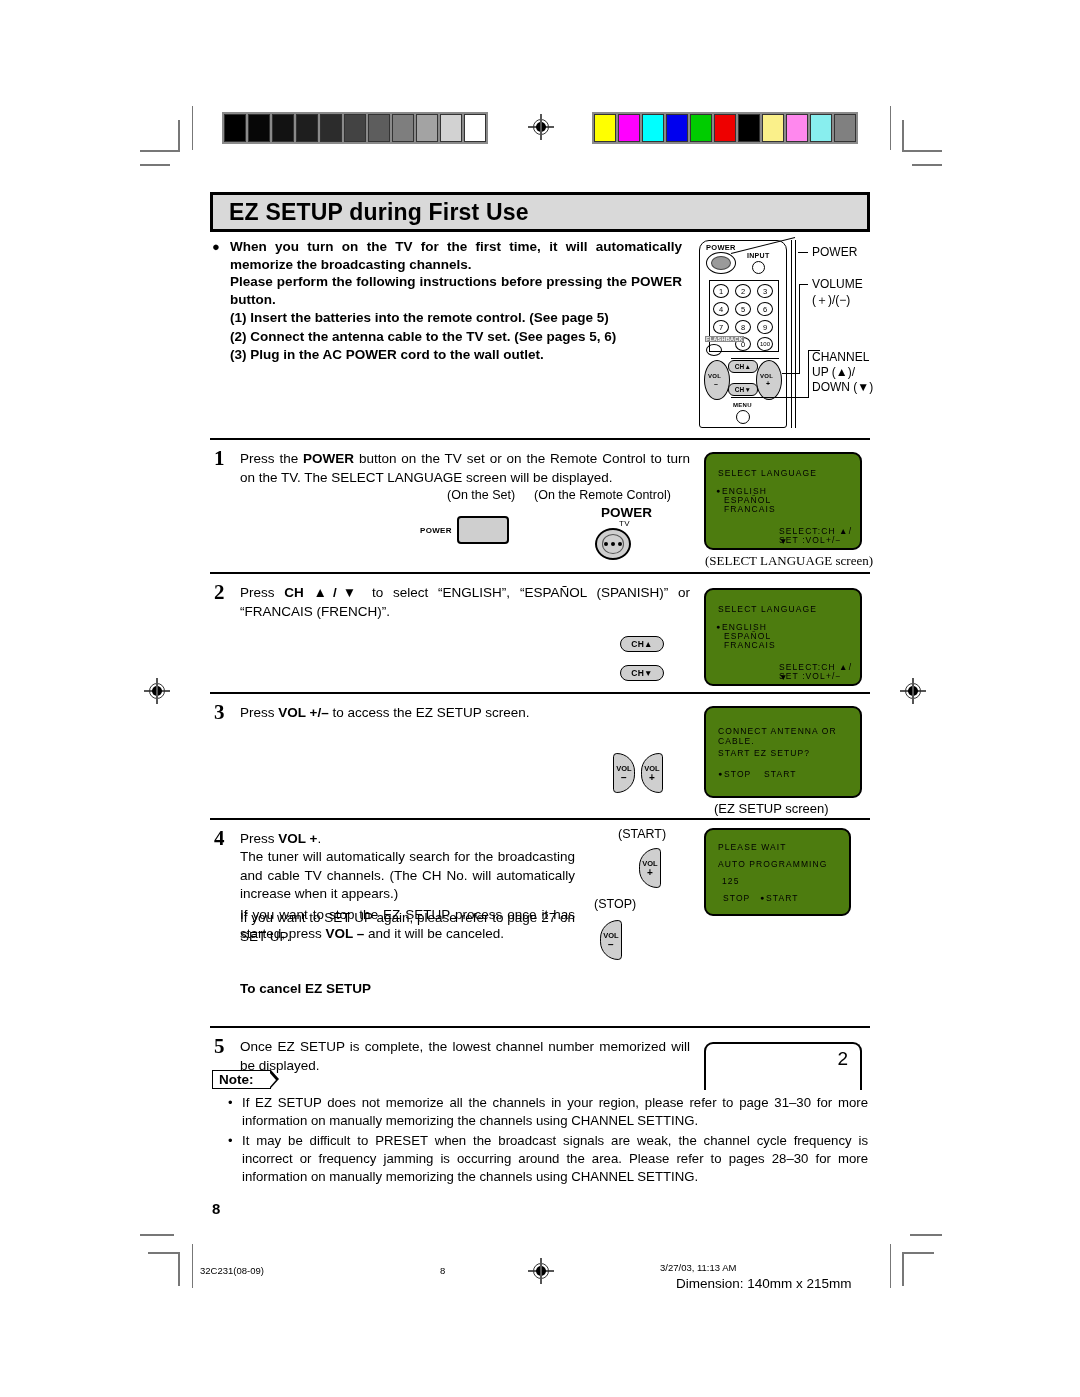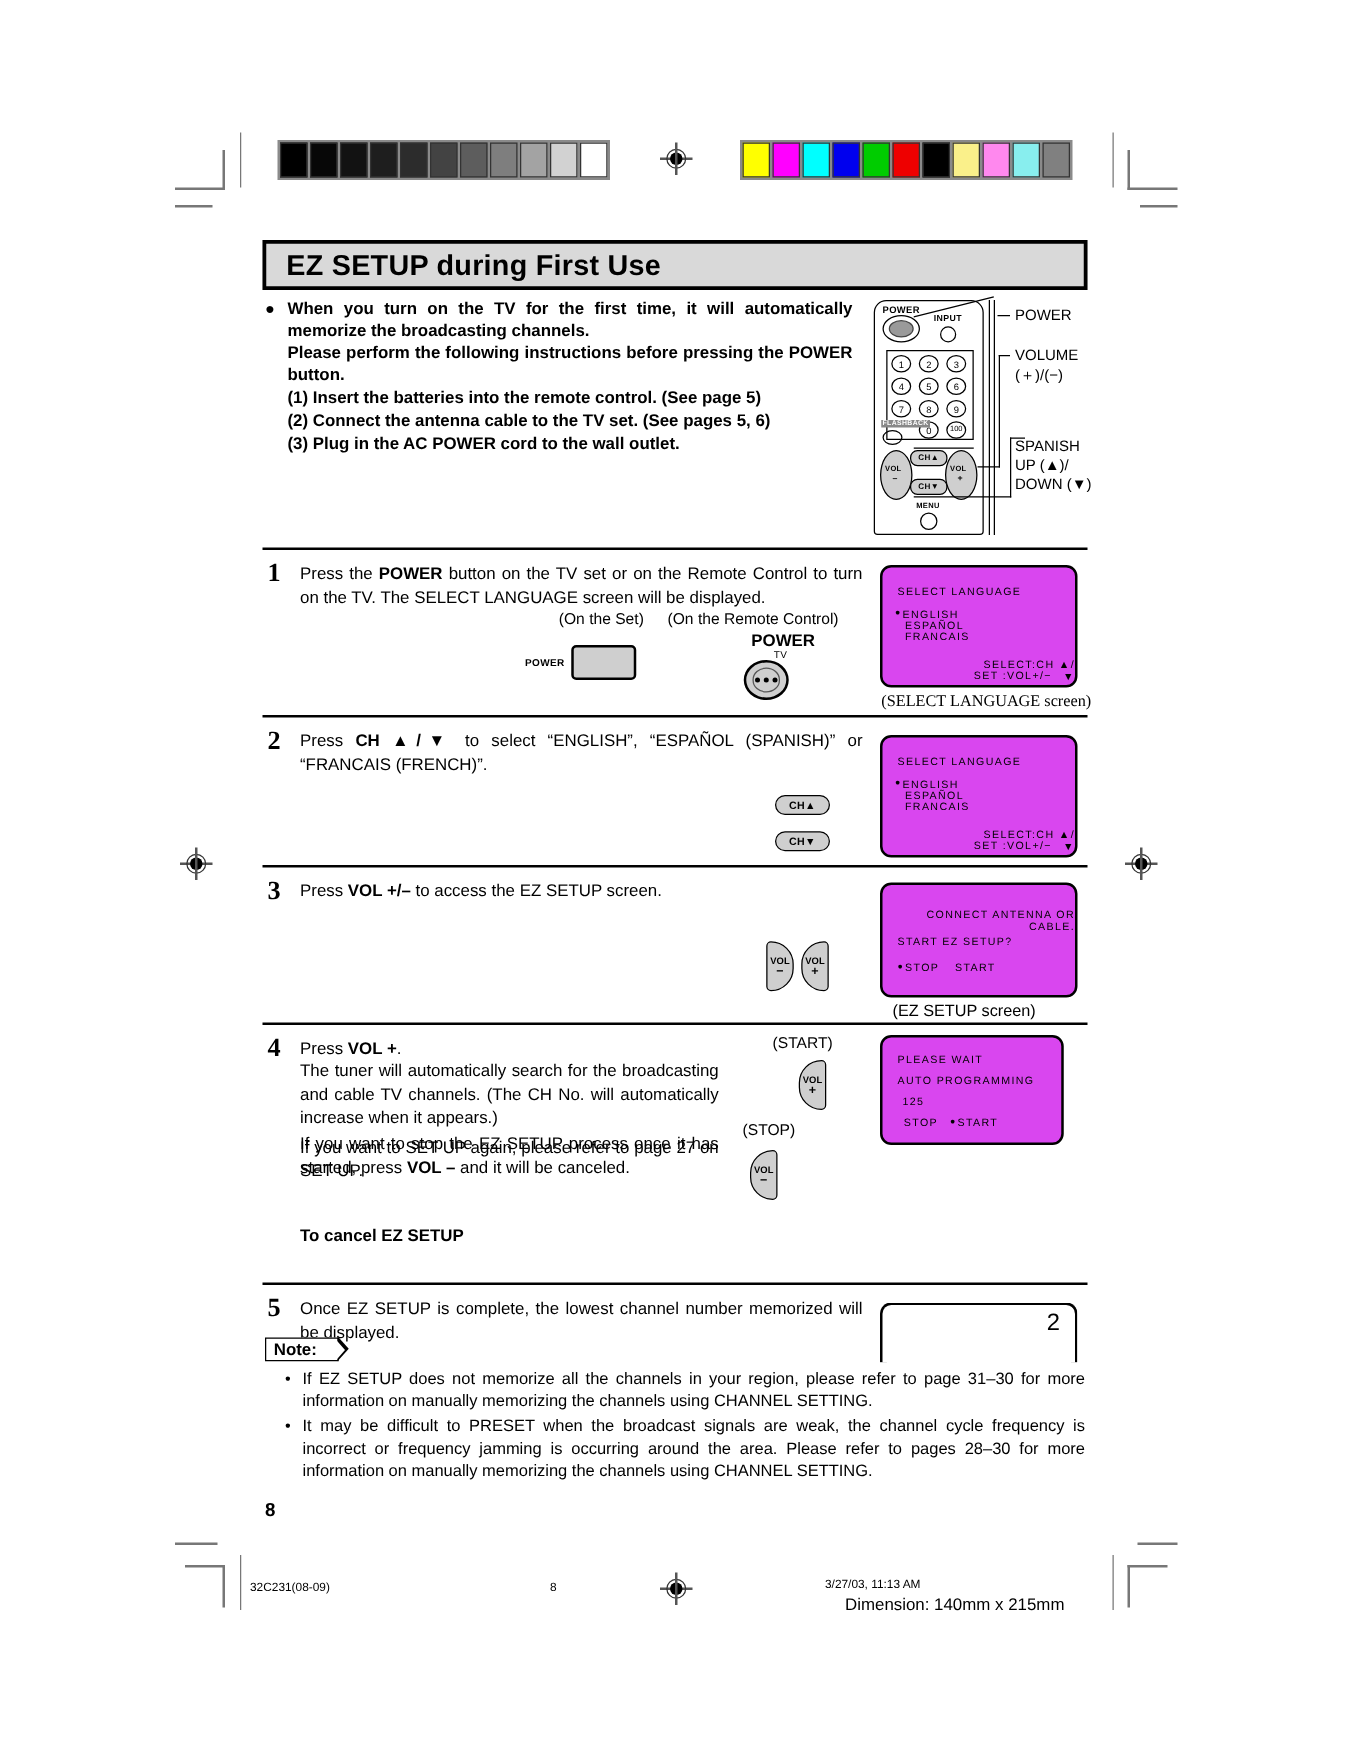--- a/index.html
+++ b/index.html
@@ -71,21 +71,21 @@
   .step-num {
     position:absolute; font-size:21px; font-weight:bold; font-family:"Liberation Serif", serif;
   }
   .step-text {
     position:absolute; font-size:13.5px; line-height:18.5px; text-align:justify; text-align-last:left;
   }
   .step-text b { font-weight:bold; }
 
   
   .tv-screen {
-    position:absolute; border:2px solid #000; border-radius:9px; background:#d946ef;text-align:right;
+    position:absolute; border:2px solid #000; border-radius:9px; background:#4d7c0f;
   }
   .osd { position:absolute; font-family:"Liberation Sans", sans-serif; letter-spacing:1.1px; }
   .osd-sm { font-size:8.5px; }
   .cap { position:absolute; font-size:13px; }
 
   
   .btn-pill {
     position:absolute; background:#cfcfcf; border:1.4px solid #000; border-radius:9px;
     display:flex; align-items:center; justify-content:center;
     font-size:8.5px; font-weight:bold; letter-spacing:0.3px;
@@ -282,21 +282,21 @@
     <div class="lead" style="left:104px;top:44px;width:1px;height:90px;"></div>
     <div class="lead" style="left:87px;top:133px;width:18px;height:1px;"></div>
     <div class="lead" style="left:113px;top:110px;width:12px;height:1px;"></div>
     <div class="lead" style="left:113px;top:110px;width:1px;height:48px;"></div>
     <div class="lead" style="left:36px;top:157px;width:78px;height:1px;"></div>
     <div class="lead" style="left:36px;top:118px;width:48px;height:1px;"></div>
 
     <div class="lbl" style="left:117px;top:5px;font-size:12px;">POWER</div>
     <div class="lbl" style="left:117px;top:37px;font-size:12px;">VOLUME</div>
     <div class="lbl" style="left:117px;top:52px;font-size:12px;">(＋)/(−)</div>
-    <div class="lbl" style="left:117px;top:110px;font-size:12px;">SPANISH</div>
+    <div class="lbl" style="left:117px;top:110px;font-size:12px;">CHANNEL</div>
     <div class="lbl" style="left:117px;top:125px;font-size:12px;">UP (▲)/</div>
     <div class="lbl" style="left:117px;top:140px;font-size:12px;">DOWN (▼)</div>
   </div>
 
   <div class="rule" style="top:438px;"></div>
   <div class="rule" style="top:572px;"></div>
   <div class="rule" style="top:692px;"></div>
   <div class="rule" style="top:818px;"></div>
   <div class="rule" style="top:1026px;"></div>
 

